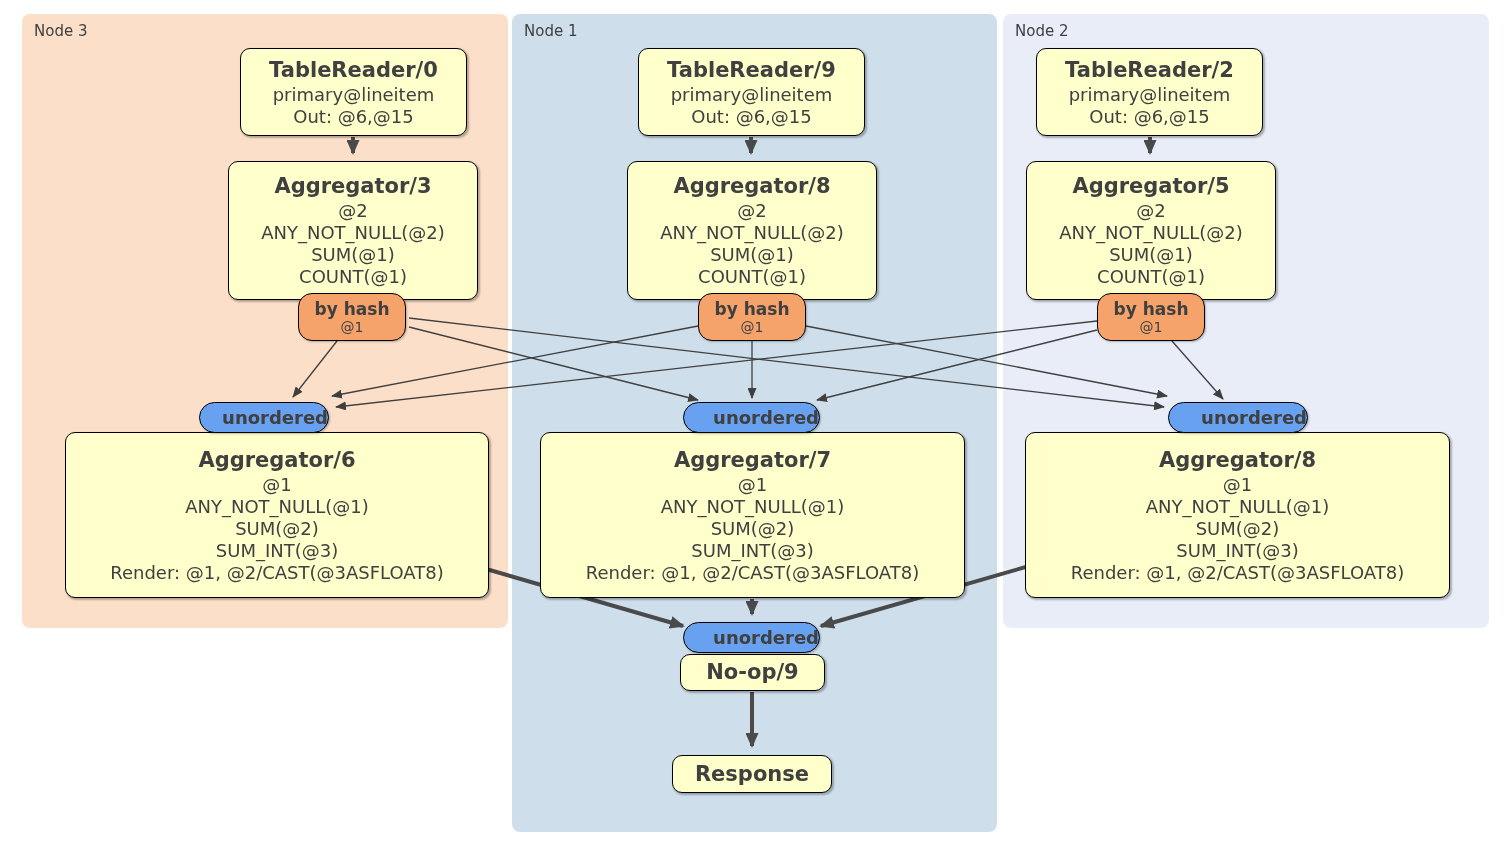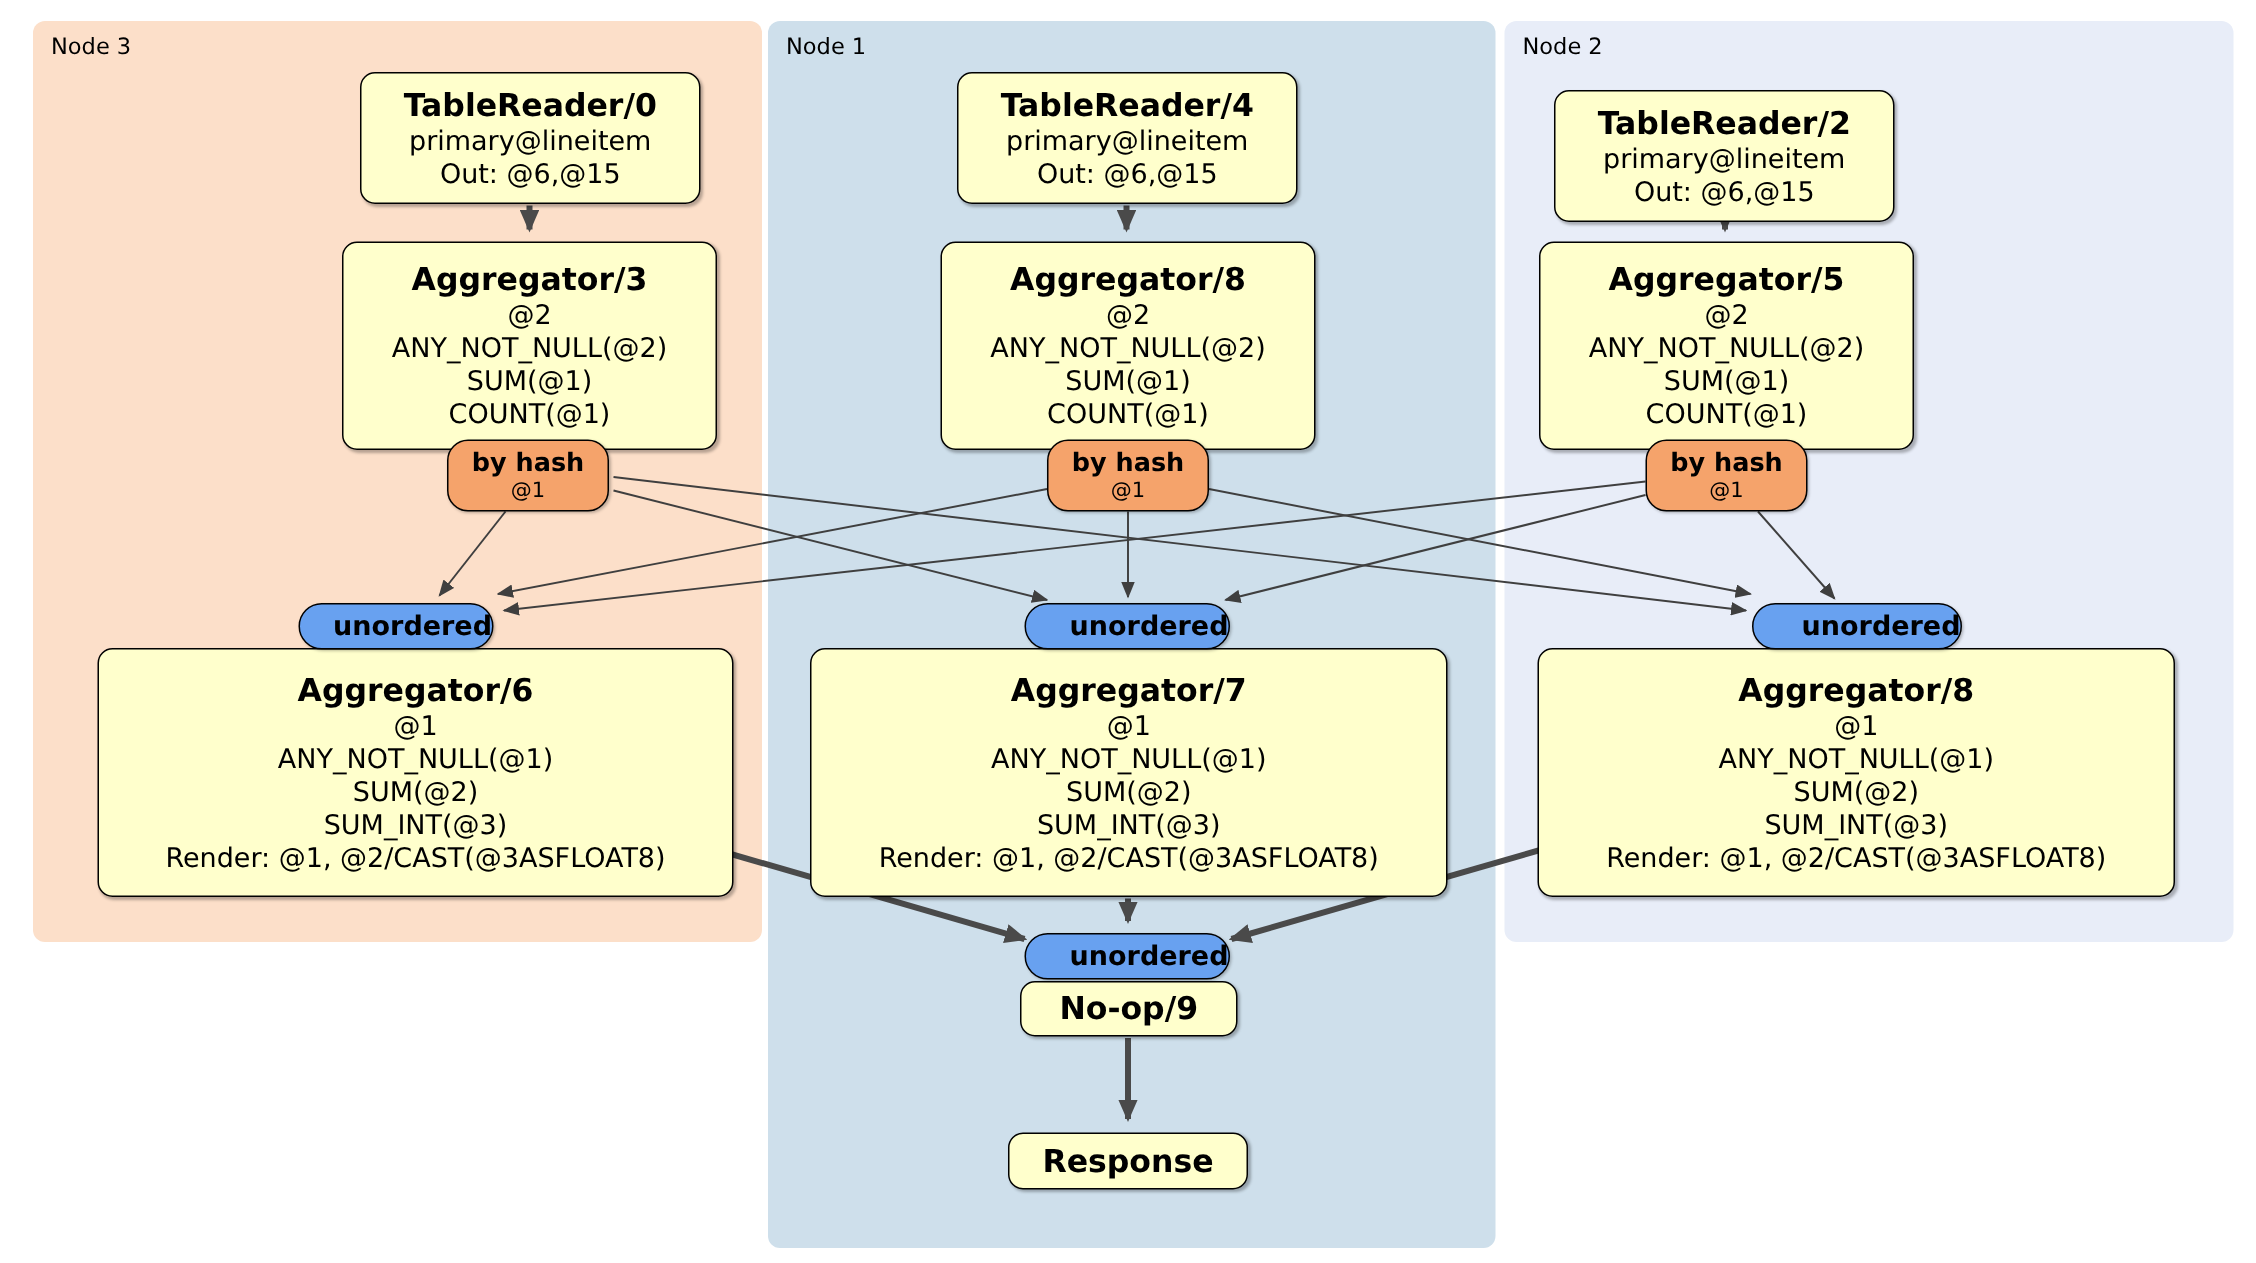--- a/index.html
+++ b/index.html
@@ -1,18 +1,18 @@
 <!DOCTYPE html>
 <html style="--node3-bg: #fcdfc9; --node1-bg: #cedfeb; --node2-bg: #e8edf8; --processor-bg: #ffffcc; --router-bg: #f5a36b; --sync-bg: #68a1f0; --border: #000000; --edge-thin: #3f3f3f; --edge-thick: #4a4a4a;"><head>
 <meta charset="utf-8">
 <style>
   html,body { margin:0; padding:0; background:#fff; }
   .canvas {
     position:relative; width:1504px; height:842px; overflow:hidden;
-    background:#fff; font-family:"DejaVu Sans","Liberation Sans",sans-serif; color:#000000;
+    background:#fff; font-family:"DejaVu Sans","Liberation Sans",sans-serif; color:#404040;
   }
   .region { position:absolute; border-radius:8px; }
   #region-node3 { left:22px;  top:14px; width:486px; height:614px; background:var(--node3-bg,#fcdfc9); }
   #region-node1 { left:512px; top:14px; width:485px; height:818px; background:var(--node1-bg,#cedfeb); }
   #region-node2 { left:1003px;top:14px; width:486px; height:614px; background:var(--node2-bg,#e8edf8); }
   .region-label { padding:8px 0 0 12px; font-size:15px; }
 
   svg.edges { position:absolute; left:0; top:0; z-index:1; pointer-events:none; }
 
   .pbox {
@@ -20,21 +20,21 @@
     background:var(--processor-bg,#ffffcc); border:1.5px solid var(--border,#000);
     border-radius:10px; box-shadow:1.5px 1.5px 2px rgba(0,0,0,.28);
     display:flex; flex-direction:column; align-items:center; justify-content:center;
     text-align:right;
   }
   .pbox .title { font-weight:bold; font-size:21px; line-height:27px; white-space:nowrap; }
   .pbox .line  { font-size:18px; line-height:22px; white-space:nowrap; }
 
   #tr0 { left:240px;  top:48px;  width:227px; height:88px; }
   #tr1 { left:638px;  top:48px;  width:227px; height:88px; }
-  #tr2 { left:1036px; top:48px;  width:227px; height:88px;margin-top:12px; }
+  #tr2 { left:1036px; top:48px;  width:227px; height:88px; }
   #agg3 { left:228px;  top:161px; width:250px; height:139px; }
   #agg4 { left:627px;  top:161px; width:250px; height:139px; }
   #agg5 { left:1026px; top:161px; width:250px; height:139px; }
   #agg6 { left:65px;   top:432px; width:424px; height:166px; }
   #agg7 { left:540px;  top:432px; width:425px; height:166px; }
   #agg8 { left:1025px; top:432px; width:425px; height:166px; }
   #noop { left:680px;  top:654px; width:145px; height:37px; }
   #resp { left:672px;  top:755px; width:160px; height:38px; }
 
   .router {
@@ -111,21 +111,21 @@
       <line class="thick" x1="752" y1="692" x2="752" y2="746" marker-end="url(#athick)"></line>
     </g>
   </svg>
 
   <div class="pbox" id="tr0">
     <div class="title">TableReader/0</div>
     <div class="line">primary@lineitem</div>
     <div class="line">Out: @6,@15</div>
   </div>
   <div class="pbox" id="tr1">
-    <div class="title">TableReader/4</div>
+    <div class="title">TableReader/9</div>
     <div class="line">primary@lineitem</div>
     <div class="line">Out: @6,@15</div>
   </div>
   <div class="pbox" id="tr2">
     <div class="title">TableReader/2</div>
     <div class="line">primary@lineitem</div>
     <div class="line">Out: @6,@15</div>
   </div>
 
   <div class="pbox" id="agg3">

